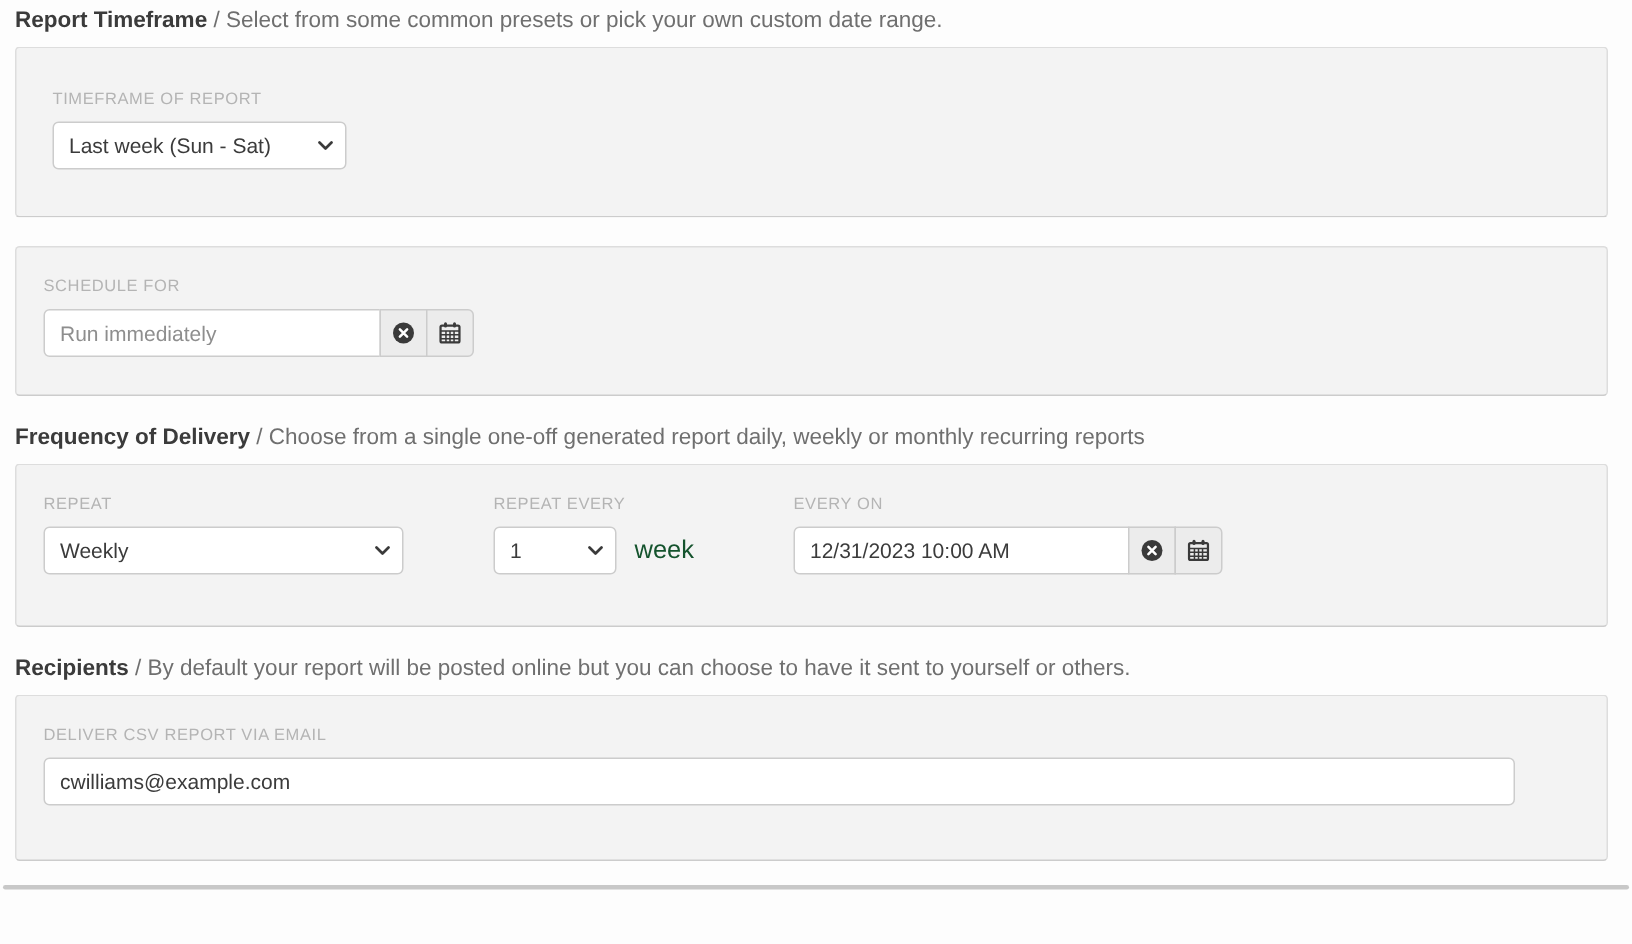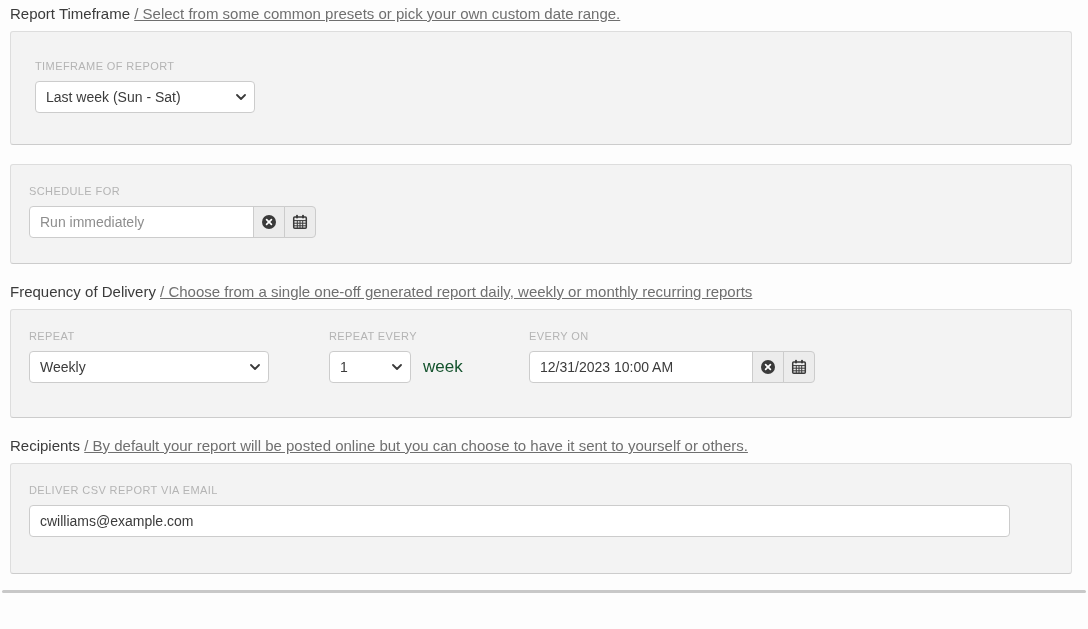--- a/index.html
+++ b/index.html
@@ -15,22 +15,22 @@
 
   .section { margin-top: 19px; }
   .section:first-child { margin-top: 0; }
 
   .section-heading {
     margin: 0 0 8px 0;
     font-size: 15px;
     line-height: 18px;
     font-weight: normal;
   }
-  .heading-title { font-weight: normal; color: #3b3b3b; }
-  .heading-subtitle { color: #6f6f6f; text-decoration: underline; }
+  .heading-title { font-weight: bold; color: #3b3b3b; }
+  .heading-subtitle { color: #6f6f6f; }
 
   .panel {
     background: #f3f3f3;
     border: 1px solid #ddd;
     border-bottom-color: #ccc;
     border-radius: 3px;
     padding: 20px 18px 11px 18px;
   }
   .panel--timeframe { padding: 28px 18px 31px 24px; }
   .panel--schedule  { padding-bottom: 25px; }
@@ -121,21 +121,21 @@
 
 <div class="page">
 
   <div class="section">
     <h2 class="section-heading">
       <span class="heading-title">Report Timeframe</span>
       <span class="heading-subtitle">/ Select from some common presets or pick your own custom date range.</span>
     </h2>
     <div class="panel panel--timeframe">
       <label class="field-label">TIMEFRAME OF REPORT</label>
-      <span class="select-wrap" style="width:220px">
+      <span class="select-wrap" style="width:196px">
         <select>
           <option>Last week (Sun - Sat)</option>
         </select>
         <span class="select-chevron">
           <svg width="10" height="6" viewBox="0 0 10 6">
               <path d="M1 1l4 4 4-4" fill="none" stroke="#3a3a3a" stroke-width="1.8" stroke-linecap="round" stroke-linejoin="round"></path>
             </svg>
         </span>
       </span>
     </div>

